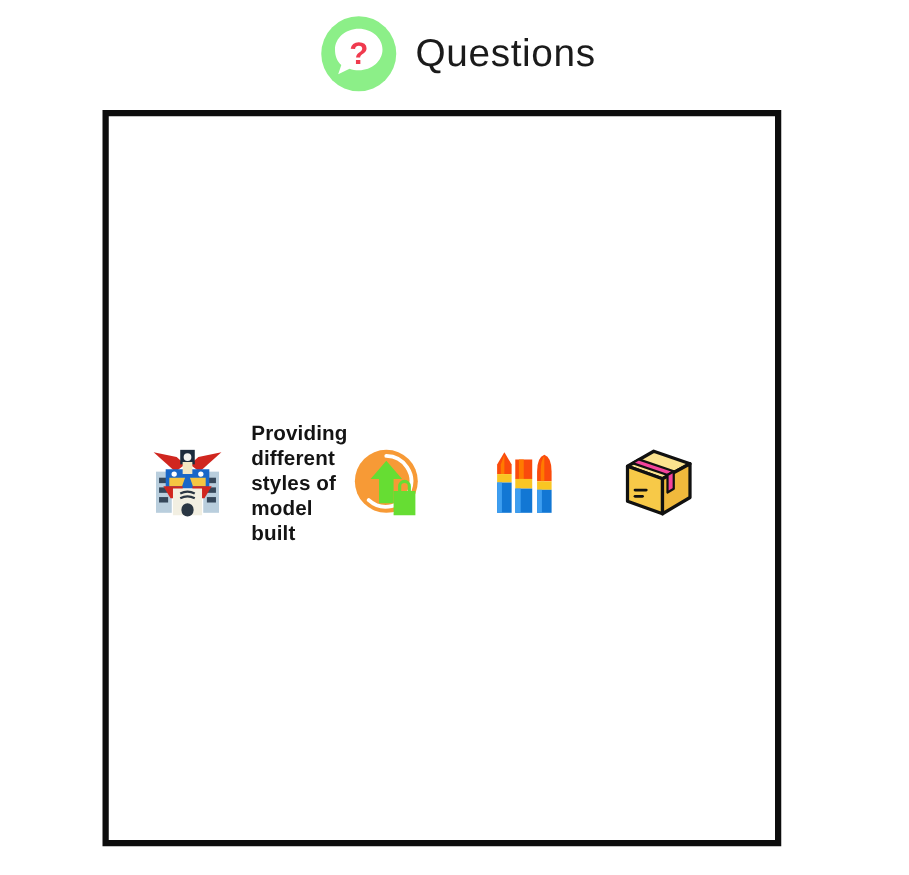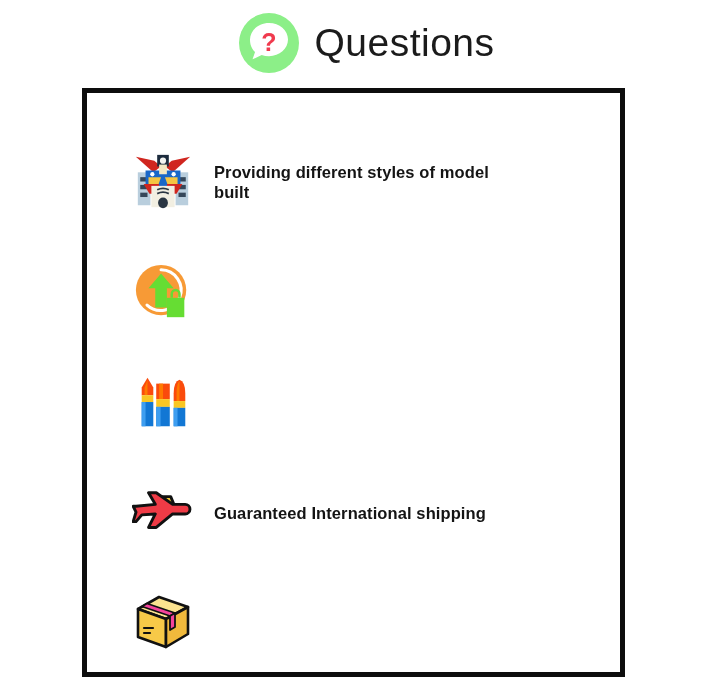--- a/index.html
+++ b/index.html
@@ -26,21 +26,21 @@
   }
   .q-badge {
     width: 62px;
     height: 62px;
     flex: 0 0 62px;
     position: relative;
   }
   .q-badge svg { display: block; }
   .page-title {
     font-family: "Liberation Sans", sans-serif;
-    font-size: 39px;
+    font-size: 31px;
     font-weight: 300;
     color: #1b1b1b;
     letter-spacing: 0.5px;
     line-height: 1;
     white-space: nowrap;
     transform: translateY(-1px);
   }
 
   
   .panel {
@@ -49,28 +49,27 @@
     top: 88px;
     width: 543px;
     height: 589px;
     border: 5px solid #0d0d0d;
     background: #ffffff;
     box-sizing: border-box;
   }
   .list {
     position: absolute;
     left: 0;
-    top: 16px;
+    top: 0;
     width: 100%;
     height: 100%;
     box-sizing: border-box;
     padding: 18px 18px 10px 30px;
     display: flex;
-    flex-direction: column;
-    margin-left: 13px;
+    flex-direction: row;
   }
   .row {
     display: flex;
     align-items: center;
     gap: 18px;
     flex: 1 1 0;
     min-height: 0;
   }
   .row-icon {
     flex: 0 0 66px;
@@ -182,33 +181,20 @@
 
           <path d="M43 30 L43 22 q0 -12 6 -14 q6 2 6 14 l0 8 z" fill="#fa4b0c"></path>
           <path d="M46 30 L46 22 q0 -10 3 -13 l0 21 z" fill="#ff7a00"></path>
           <rect x="43" y="30" width="12" height="7" fill="#f9c623"></rect>
           <rect x="43" y="37" width="12" height="19" fill="#1277d4"></rect>
           <rect x="43" y="37" width="4" height="19" fill="#3e9ef0"></rect>
         </svg>
       </div>
     </div>
 
-    <div class="row">
-      <div class="row-icon">
-        <svg width="62" height="52" viewBox="0 0 64 54" aria-hidden="true">
-
-          <path d="M27 10 L40 10 L45 22 L32 22 Z" fill="#f5cf3c" stroke="#111111" stroke-width="3" stroke-linejoin="round"></path>
-
-          <path d="M4 20 L24 18 L17 6 L25 6 L42 18 L55 18
-                   a5 5 0 0 1 0 10 L42 28 L25 42 L17 42 L24 28
-                   L10 29 L4 36 L1 36 L4 26 L1 20 Z" fill="#ef3b46" stroke="#111111" stroke-width="3" stroke-linejoin="round"></path>
-        </svg>
-      </div>
-      <div class="row-text">Guaranteed International shipping</div>
-    </div>
 
     <div class="row">
       <div class="row-icon">
         <svg width="60" height="58" viewBox="0 0 60 58" aria-hidden="true">
 
           <path d="M5 15 L26 3 L55 13 L33 25 Z" fill="#fbe28f" stroke="#111111" stroke-width="2.6" stroke-linejoin="round"></path>
 
           <path d="M5 15 L33 25 L33 53 L5 43 Z" fill="#f7c948" stroke="#111111" stroke-width="2.6" stroke-linejoin="round"></path>
 
           <path d="M33 25 L55 13 L55 40 L33 53 Z" fill="#f0b93c" stroke="#111111" stroke-width="2.6" stroke-linejoin="round"></path>

